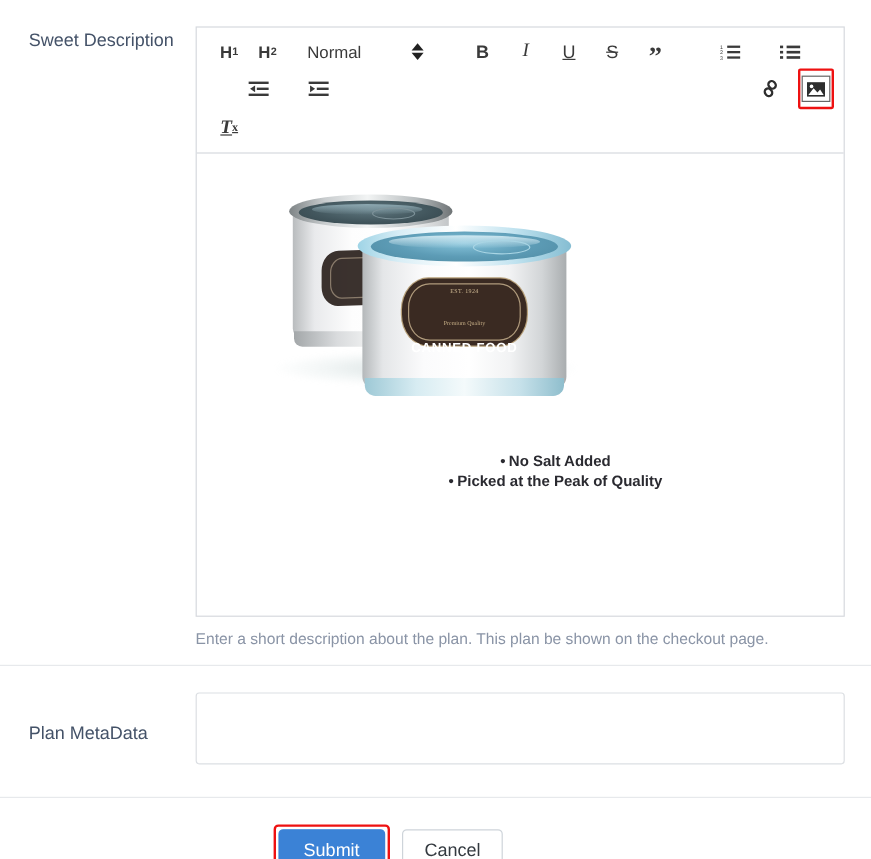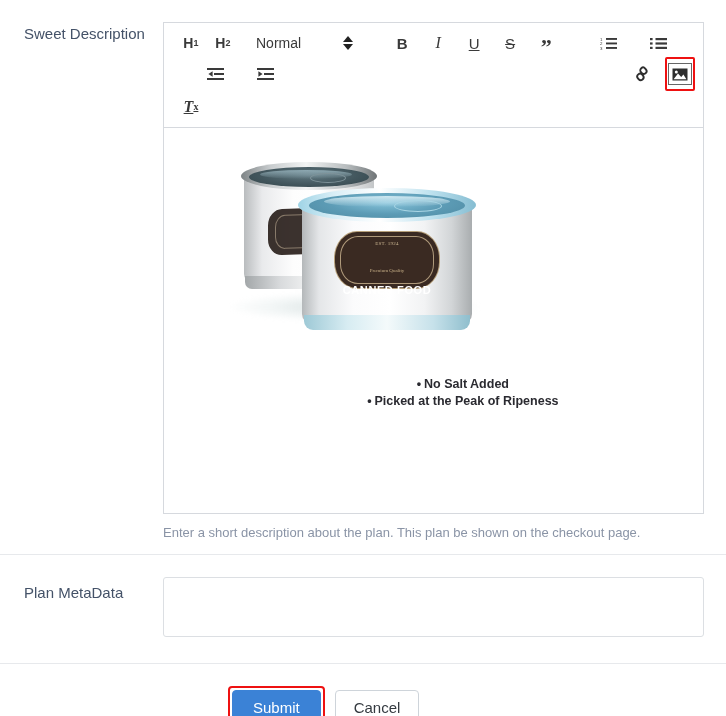--- a/index.html
+++ b/index.html
@@ -324,21 +324,21 @@
     line-height: 18px;
   }
 
   .divider {
     height: 1px;
     background: #e7e9ec;
     margin: 0;
   }
 
   
-  .meta-row { padding-top: 22px; padding-bottom: 22px; }
+  .meta-row { padding-top: 22px; padding-bottom: 22px; align-items: center; }
   .meta-label { padding-top: 4px; font-size: 15px; }
   .meta-input {
     width: 541px;
     height: 60px;
     box-sizing: border-box;
     border: 1px solid #dcdfe3;
     border-radius: 3px;
     background: #fff;
     resize: none;
     outline: none;
@@ -542,21 +542,21 @@
               </div>
               <div class="rim"></div>
               <div class="lid"></div>
               <div class="lid-hi"></div>
               <div class="tab"></div>
             </div>
           </div>
 
           <ul class="bullet-list">
             <li>No Salt Added</li>
-            <li>Picked at the Peak of Ripeness</li>
+            <li>Picked at the Peak of Quality</li>
           </ul>
 
         </div>
 
       </div>
 
       <div class="help-text">Enter a short description about the plan. This plan be shown on the checkout page.</div>
 
     </div>
   </div>

